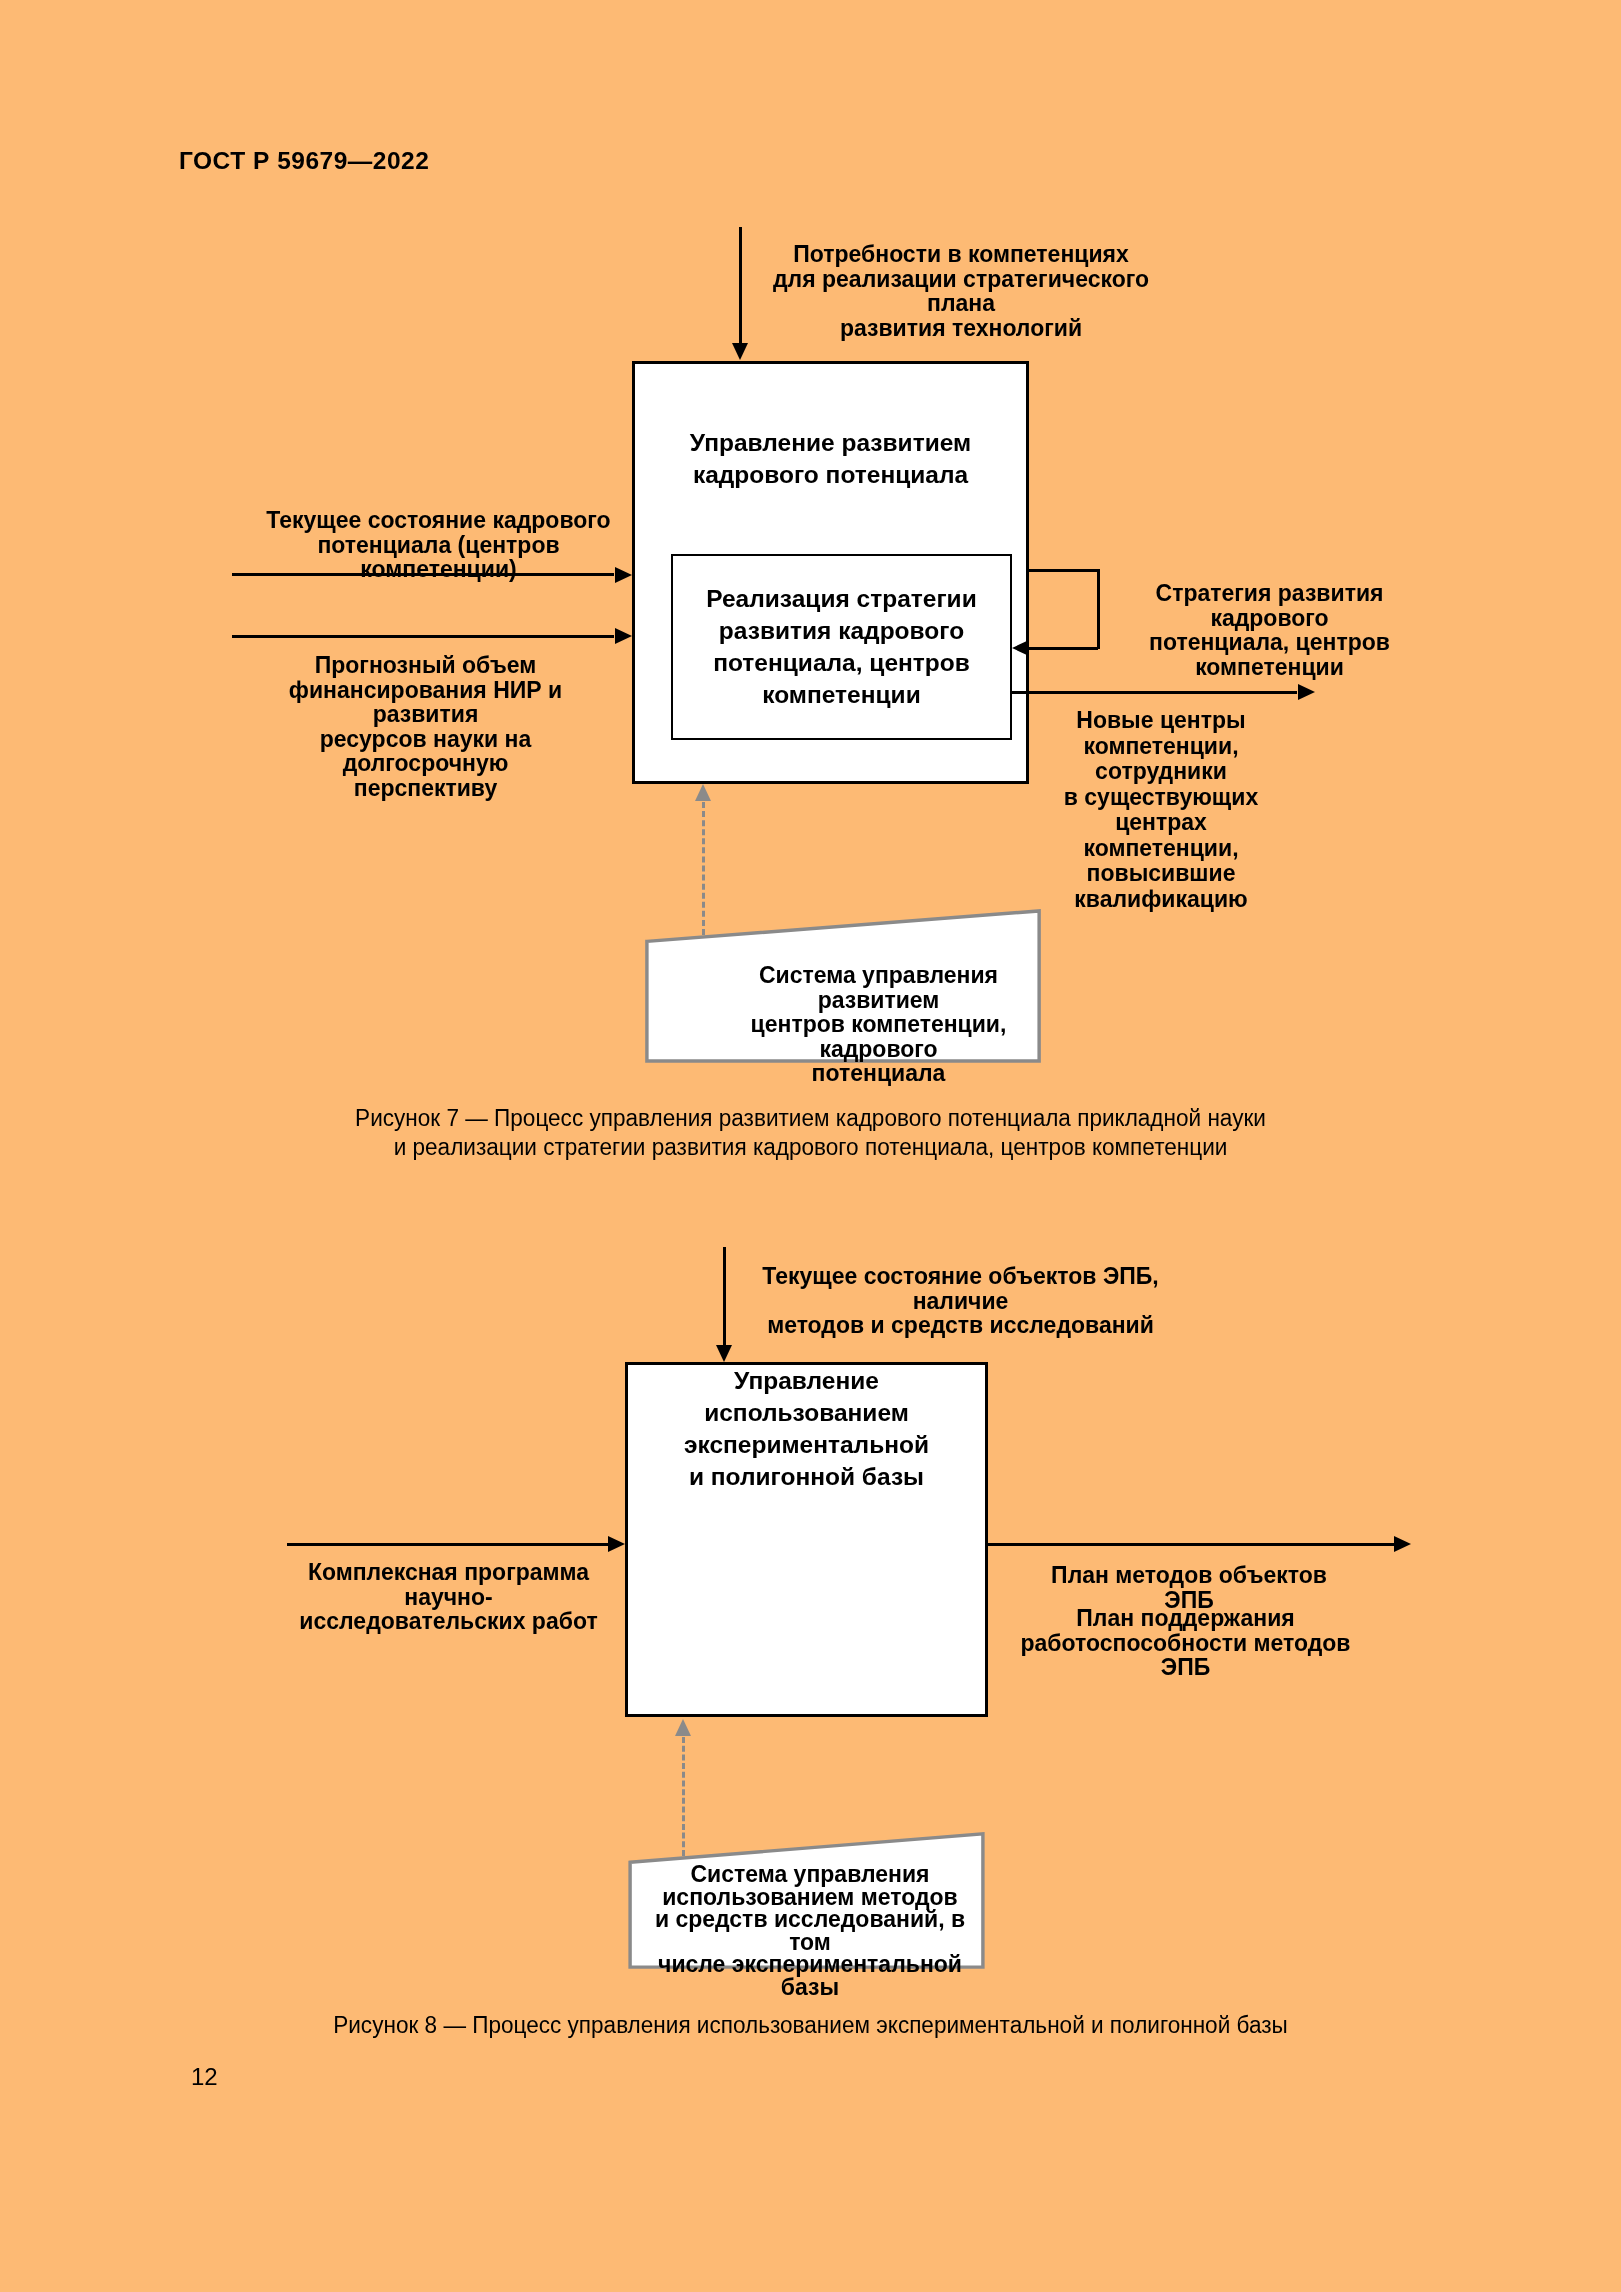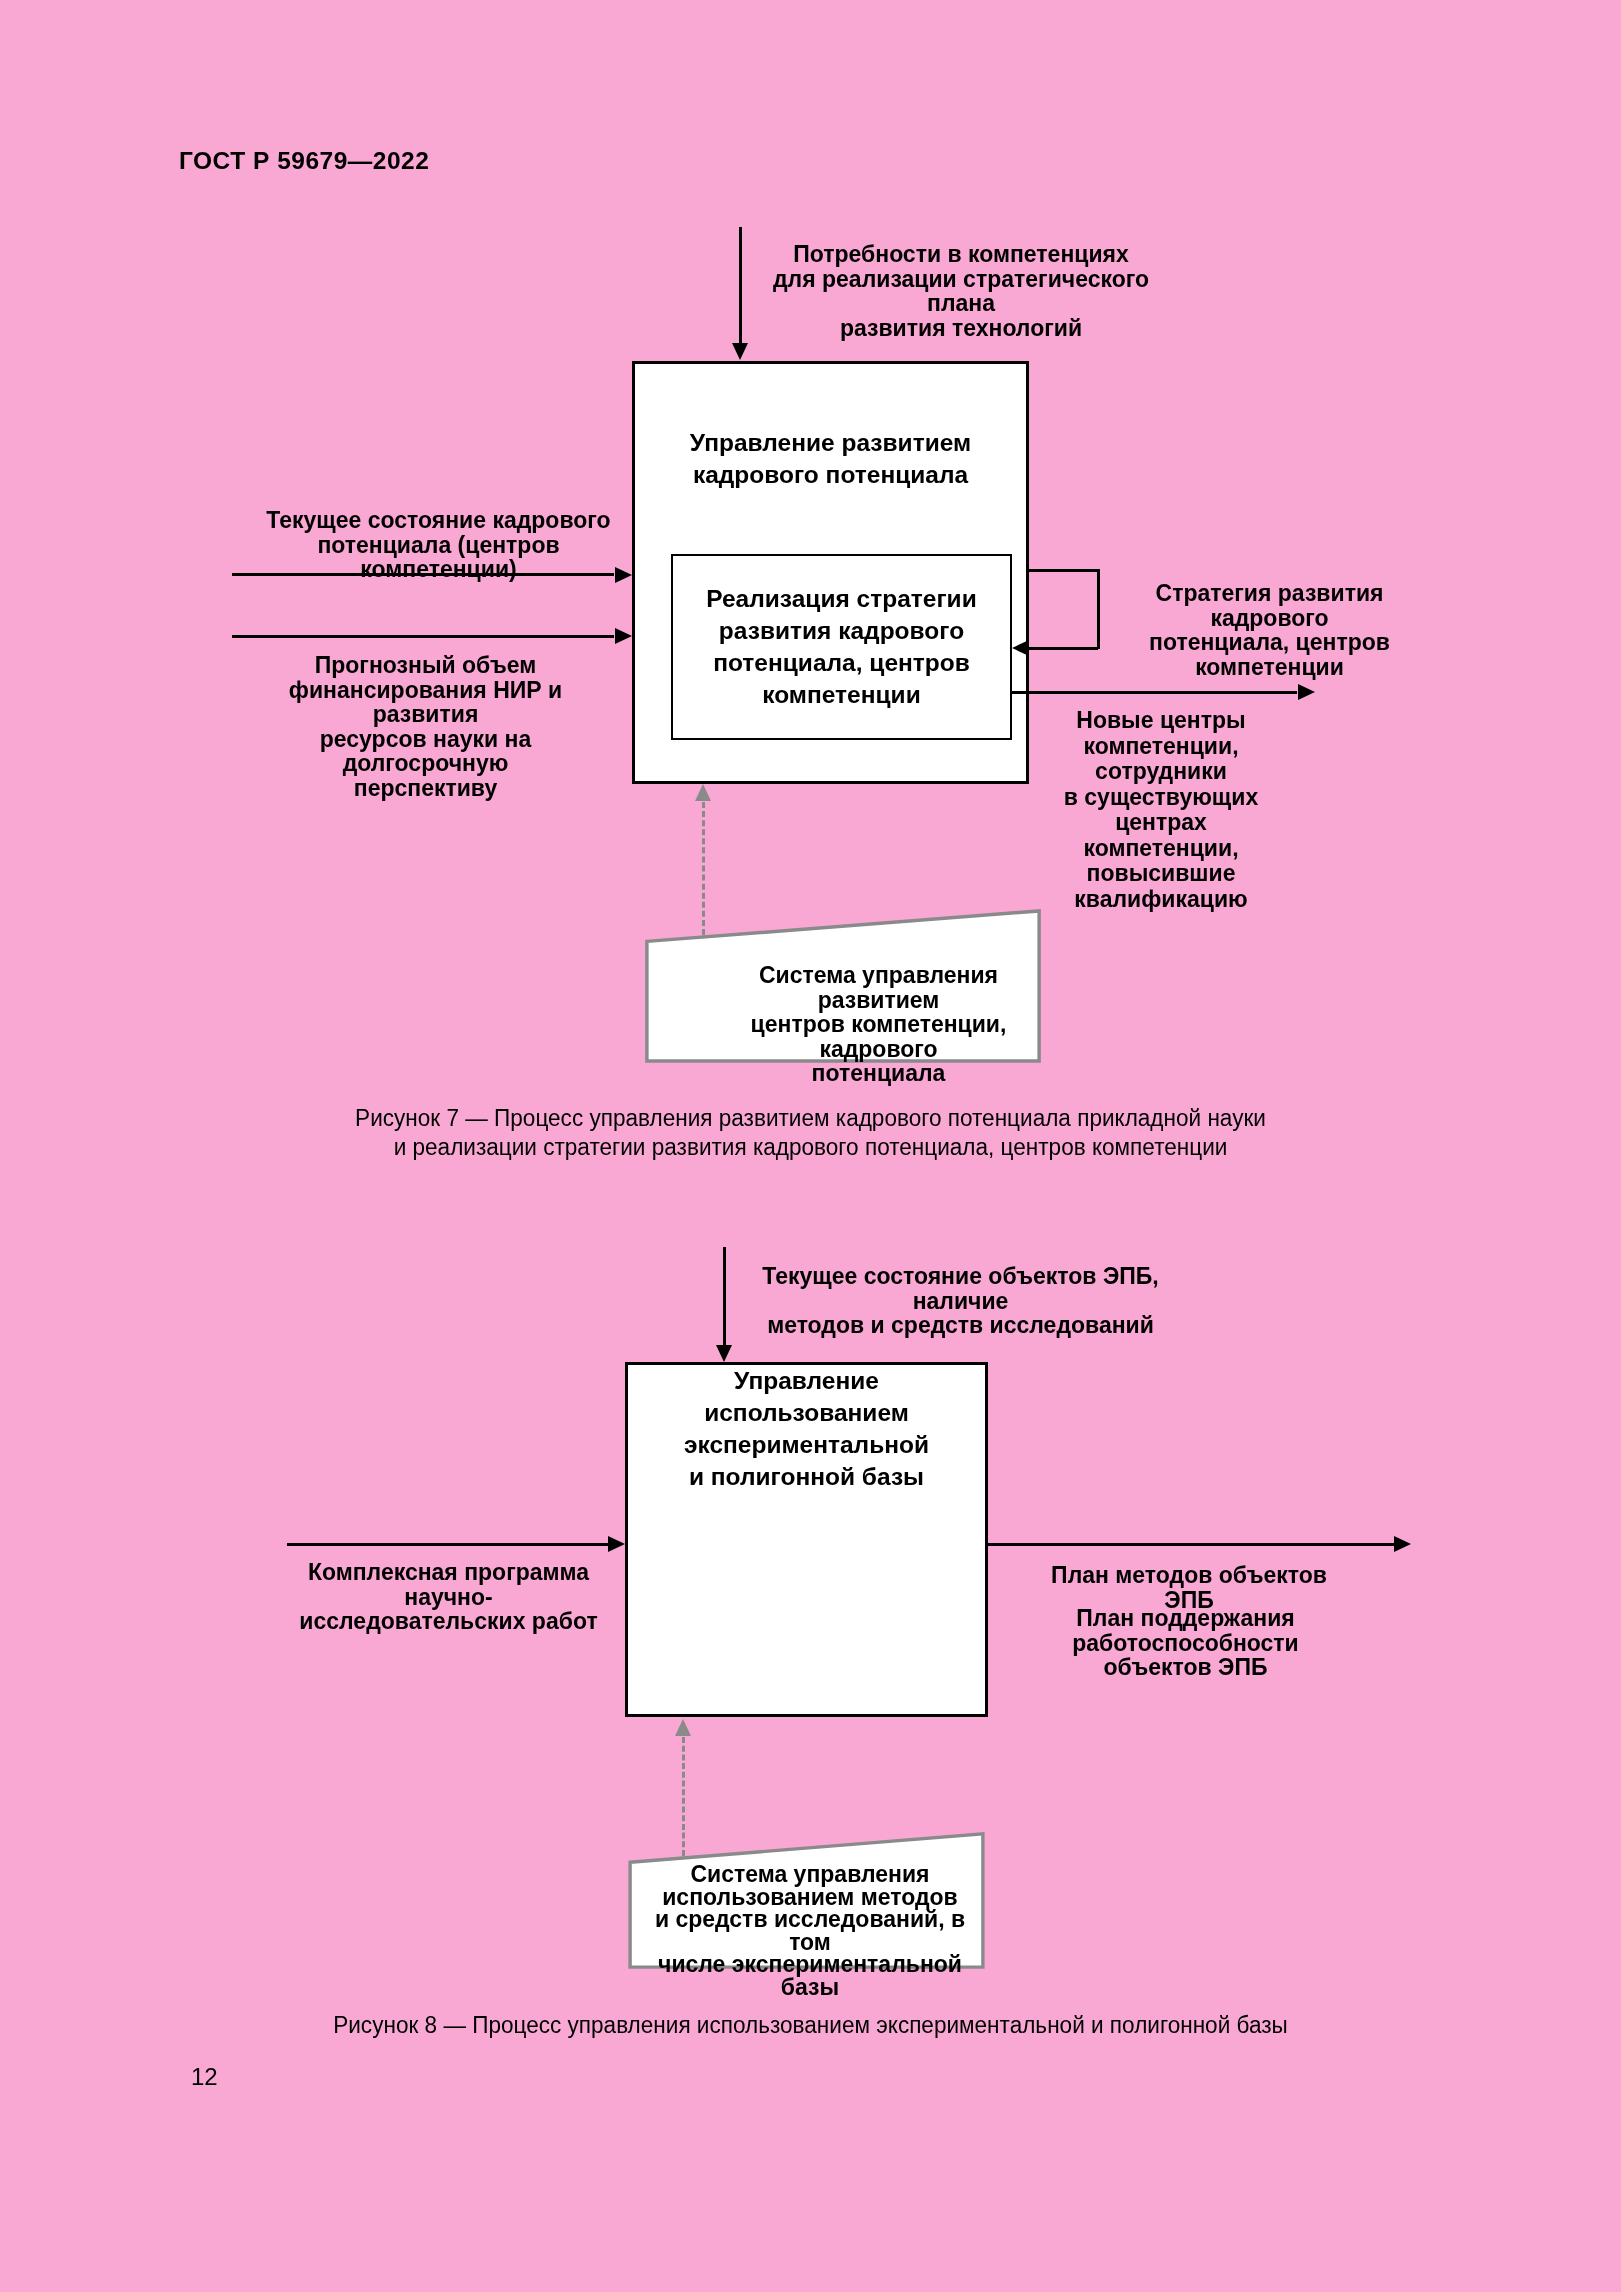--- a/index.html
+++ b/index.html
@@ -1,19 +1,19 @@
 <!DOCTYPE html>
 <html><head>
 <meta charset="utf-8">
 <style>
   html,body{margin:0;padding:0;background:#e8e8e8;}
   .page{
     position:relative;
     width:1621px;height:2293px;
-    background:#f9a8d4;
+    background:#fdba74;
     font-family:"Liberation Sans","DejaVu Sans",sans-serif;
     color:#000;
     overflow:hidden;
     margin:0 auto;
   }
   .hdr{
     position:absolute;
     font-size:24.5px;font-weight:700;letter-spacing:0.5px;
     white-space:pre-line;
   }
@@ -133,21 +133,21 @@
 
     <div class="hl" style="left:287px;top:1543px;width:321px;"></div>
     <div class="ah ah-right" style="left:608px;top:1536px;"></div>
     <div class="lbl" style="left:282px;top:1560px;width:333px;">Комплексная программа научно-
 исследовательских работ</div>
 
     <div class="hl" style="left:988px;top:1543px;width:406px;"></div>
     <div class="ah ah-right" style="left:1394px;top:1536px;"></div>
     <div class="lbl" style="left:1042px;top:1563px;width:294px;">План методов объектов ЭПБ</div>
     <div class="lbl" style="left:1019px;top:1606px;width:333px;">План поддержания
-работоспособности объектов ЭПБ</div>
+работоспособности методов ЭПБ</div>
 
     <div class="ah ah-up-gray" style="left:675px;top:1719px;"></div>
     <div class="dashv" style="left:682px;top:1737px;height:119px;"></div>
 
     <svg class="trap" style="left:623px;top:1826px;" width="367" height="147" viewBox="0 0 374 150">
       <polygon points="7,37 367,8 367,144 7,144" fill="#ffffff" stroke="#8a8a8a" stroke-width="3.5"></polygon>
     </svg>
     <div class="lbl" style="left:653px;top:1863px;width:314px;line-height:22.5px;">Система управления
 использованием методов
 и средств исследований, в том

